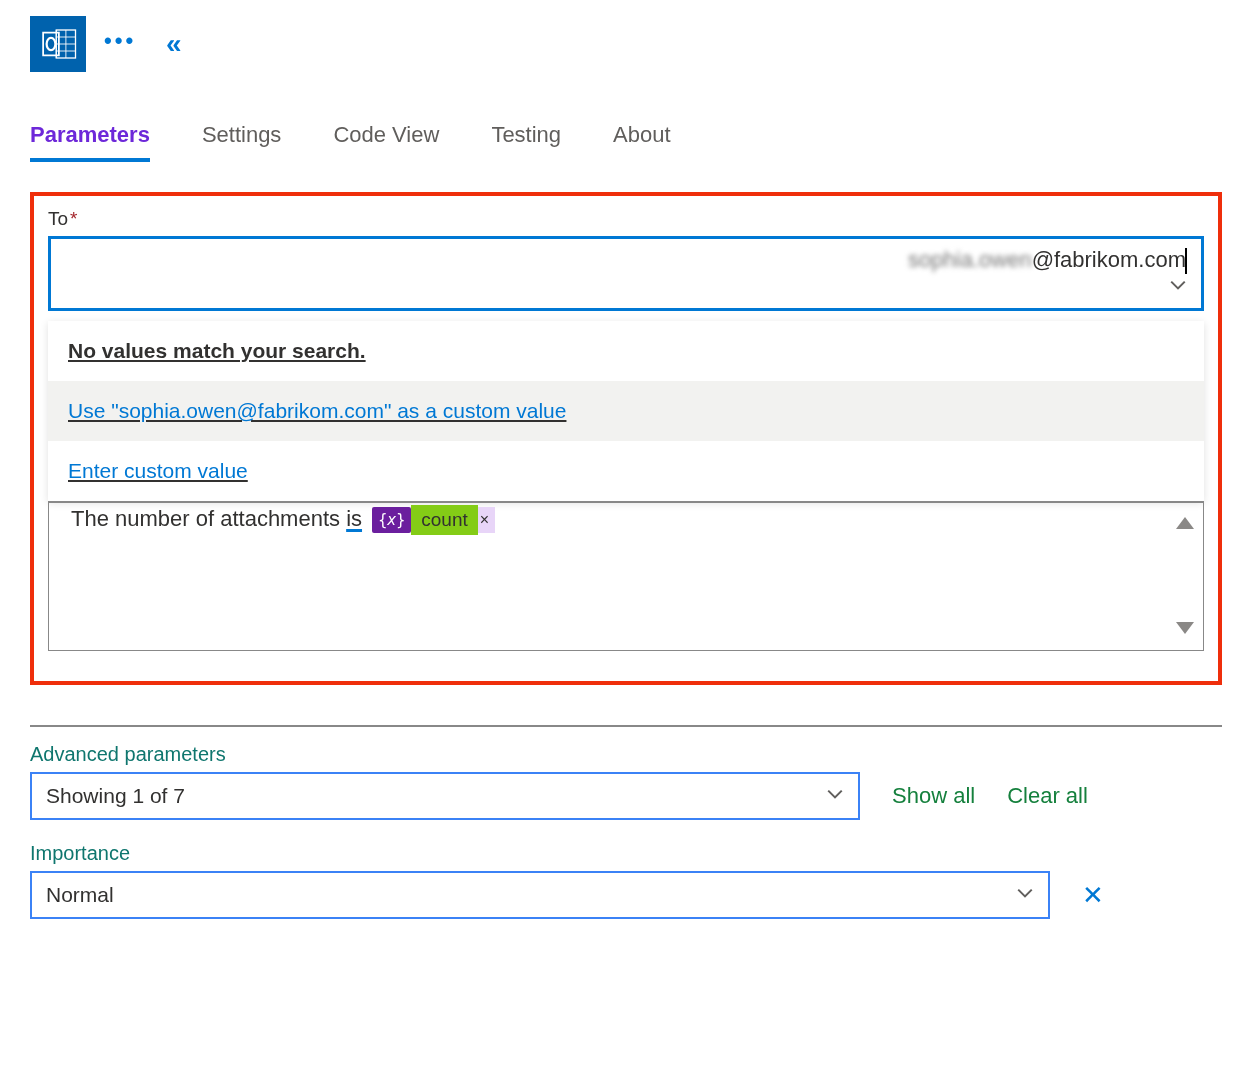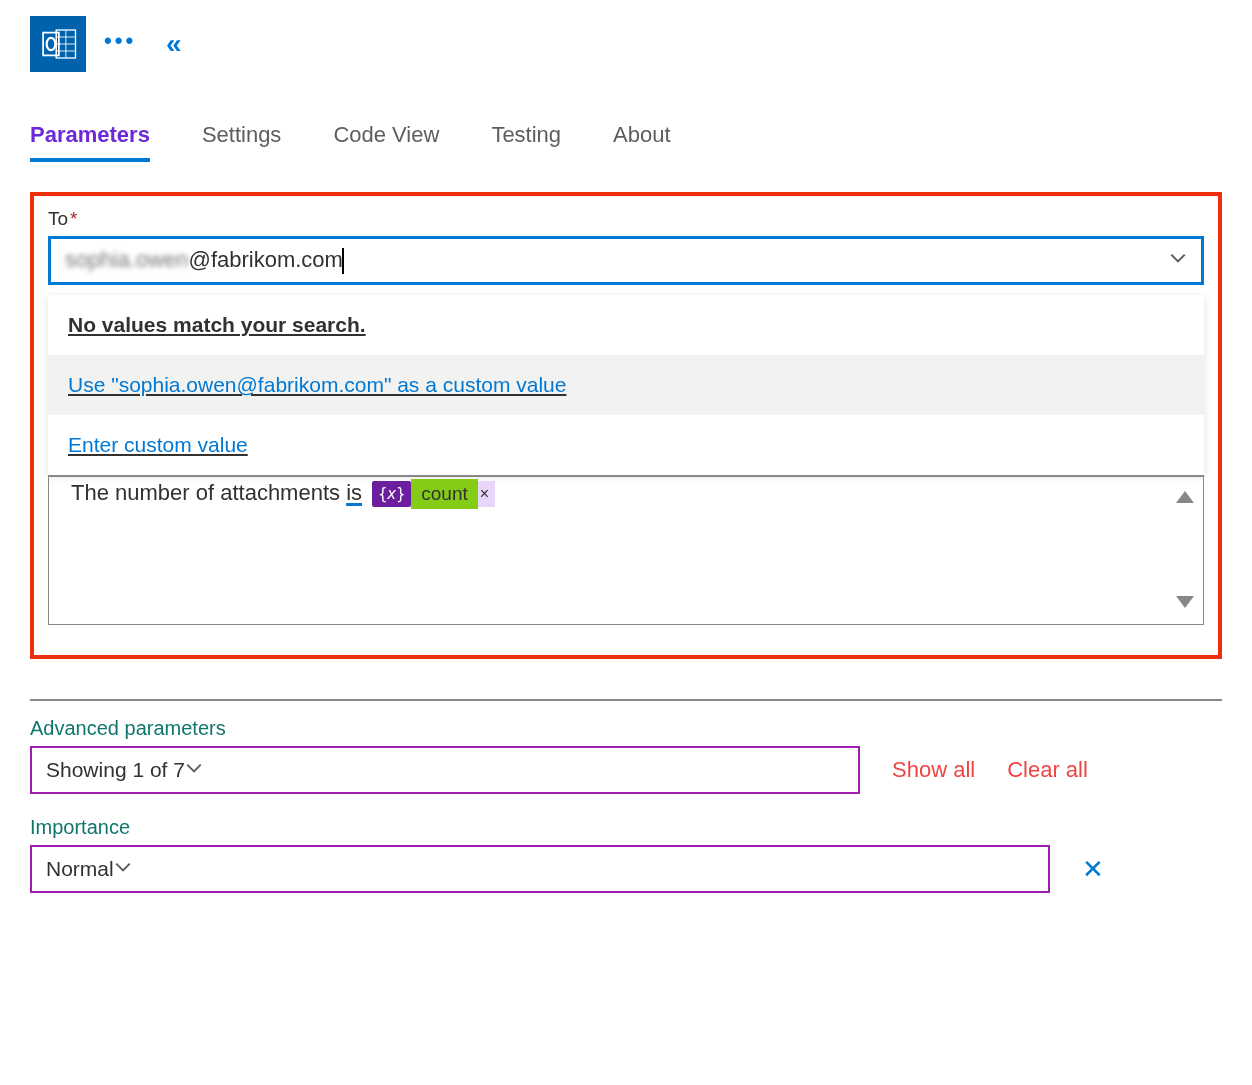--- a/index.html
+++ b/index.html
@@ -77,24 +77,25 @@
   color: #323130;
   margin-bottom: 6px;
 }
 .field-label .req {
   color: #a4262c;
   margin-left: 2px;
 }
 .field-box {
   border: 3px solid #0078d4;
   display: flex;
-  align-items: flex-start;
+  align-items: flex-end;
   padding: 8px 14px;
   font-size: 22px;
   background: #fff;
+  flex-direction: column;
 }
 .field-box .input-text {
   flex: 1;
   outline: none;
   border: none;
   font-size: 22px;
 }
 .blurred { filter: blur(2.5px); color: #777; }
 .caret {
   display: inline-block;
@@ -184,33 +185,33 @@
   font-size: 20px;
   color: #0f766e;
   margin-bottom: 6px;
 }
 .row {
   display: flex;
   align-items: center;
   gap: 32px;
 }
 .select-box {
-  border: 2px solid #a21caf;
+  border: 2px solid #3b82f6;
   padding: 10px 14px;
   font-size: 21px;
   display: flex;
   align-items: center;
-  justify-content: flex-start;
+  justify-content: space-between;
   background: #fff;
   cursor: pointer;
 }
 .adv-select { width: 830px; }
 .imp-select { width: 1020px; }
 .link-btn {
-  color: #ef4444;
+  color: #15803d;
   font-size: 22px;
   cursor: pointer;
   text-align: center;
 }
 .x-btn {
   color: #0078d4;
   font-size: 26px;
   cursor: pointer;
 }
 svg.chev { width:18px; height:18px; }

